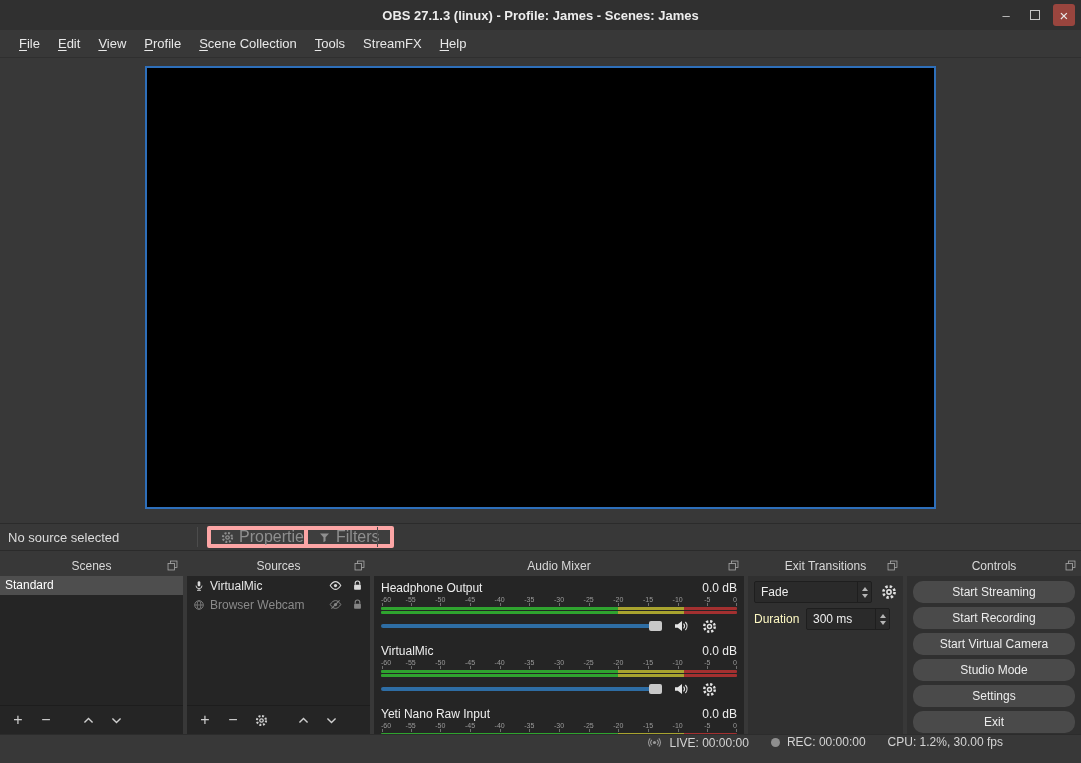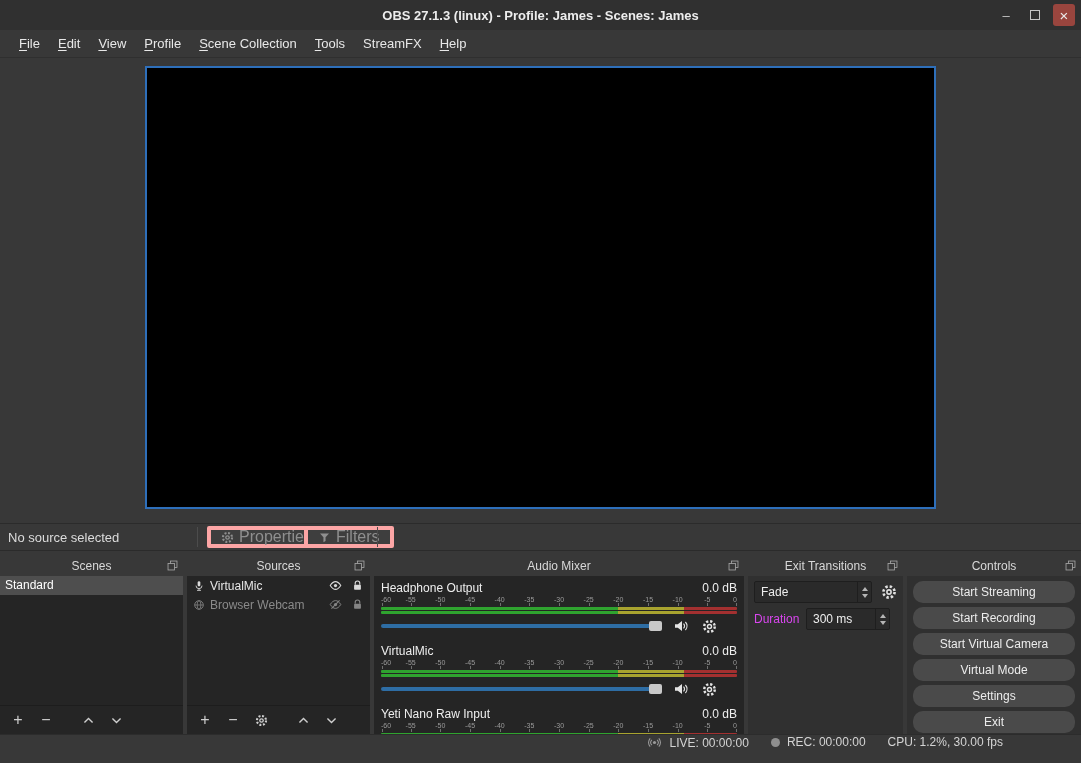--- a/index.html
+++ b/index.html
@@ -83,21 +83,21 @@
   .trans-row{display:flex;align-items:center;}
   .trans-row2{margin-top:5px;}
   .combo{position:relative;width:118px;height:22px;background:#2a2a2a;border:1px solid #1e1e1e;border-radius:2px;
          box-sizing:border-box;display:flex;align-items:center;}
   .combo .val,.spinbox .val{flex:1;padding-left:6px;font-size:12px;color:#eeeeee;white-space:nowrap;}
   .spincol{width:14px;height:100%;border-left:1px solid #1e1e1e;display:flex;flex-direction:column;
            align-items:center;justify-content:center;gap:3px;box-sizing:border-box;}
   .arr-up{width:0;height:0;border-left:3.5px solid transparent;border-right:3.5px solid transparent;border-bottom:4px solid #b5b5b5;}
   .arr-dn{width:0;height:0;border-left:3.5px solid transparent;border-right:3.5px solid transparent;border-top:4px solid #b5b5b5;}
   .trans-gear{width:16px;height:16px;color:#e0e0e0;margin-left:9px;--gear-hole:#303030;}
-  .dur-label{font-size:12px;color:#d946ef;width:52px;flex:none;}
+  .dur-label{font-size:12px;color:#fef9c3;width:52px;flex:none;}
   .spinbox{position:relative;width:84px;height:22px;background:#2a2a2a;border:1px solid #1e1e1e;border-radius:2px;
            box-sizing:border-box;display:flex;align-items:center;}
   
   .controls-body{padding:5px 6px;box-sizing:border-box;}
   .ctl-btn{height:22px;margin-bottom:4px;background:#4a4a4a;border-radius:10px;display:flex;align-items:center;
            justify-content:center;font-size:12px;color:#ececec;}
   
   .statusbar{position:absolute;left:0;top:734px;width:100%;height:29px;border-top:1px solid #2c2c2c;
              display:flex;align-items:flex-start;justify-content:flex-end;gap:22px;padding-right:78px;
              box-sizing:border-box;font-size:12px;color:#d4d4d4;}
@@ -481,21 +481,21 @@
       <div class="dock-header">
         <span>Controls</span>
         <svg class="dock-pop">
             <use href="#i-pop"></use>
           </svg>
       </div>
       <div class="dock-body controls-body">
           <div class="ctl-btn">Start Streaming</div>
           <div class="ctl-btn">Start Recording</div>
           <div class="ctl-btn">Start Virtual Camera</div>
-          <div class="ctl-btn">Virtual Mode</div>
+          <div class="ctl-btn">Studio Mode</div>
           <div class="ctl-btn">Settings</div>
           <div class="ctl-btn">Exit</div>
         </div>
     </div>
 
   </div>
 
   <div class="statusbar">
     <div class="status-item">
       <svg class="bcast">

